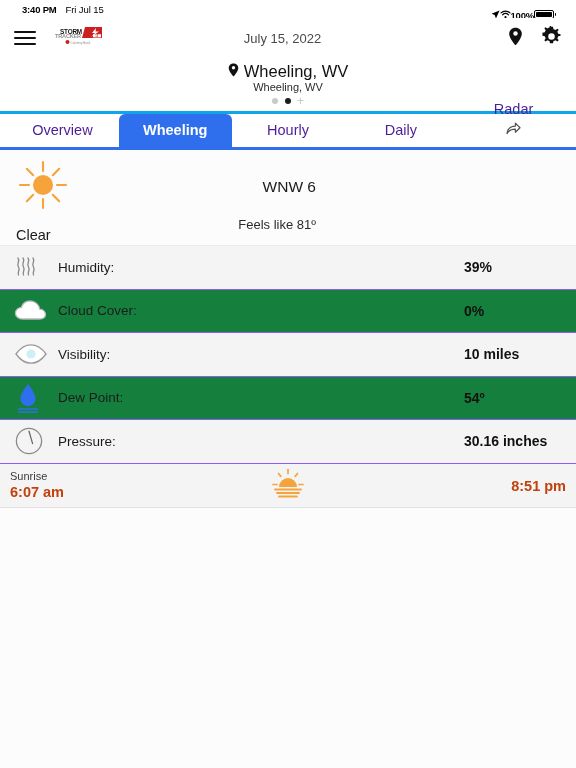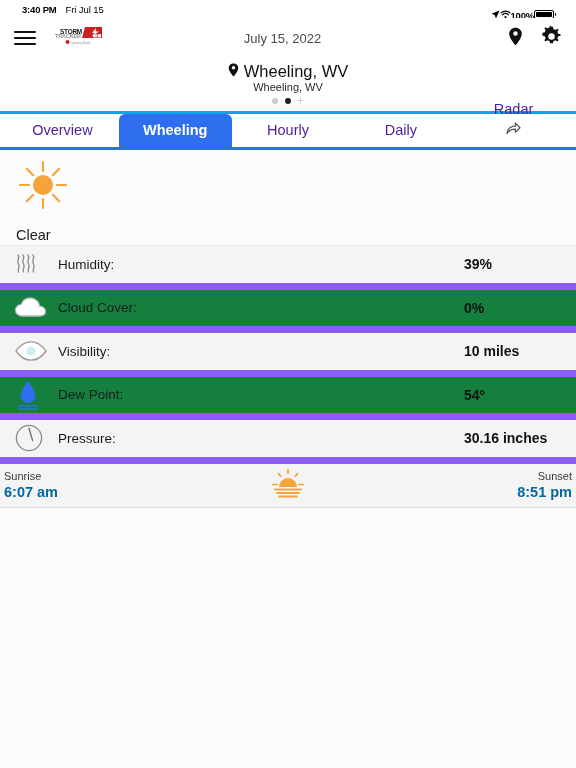--- a/index.html
+++ b/index.html
@@ -116,40 +116,40 @@
   .cur-temp { font-size: 31px; font-weight: bold; color: #111; letter-spacing: -0.5px; }
   .cur-right { width: 150px; text-align: right; padding-top: 20px; }
   .cur-wind { font-size: 15.5px; color: #1b1b1b; }
   .cur-feels { font-size: 13px; color: #2b2b2b; margin-top: 21px; }
 
   
   .row {
     display: flex; align-items: center;
     height: 43.5px;
     padding: 0 14px;
-    border-bottom: 7px solid #8b5cf6;
+    border-bottom: 1px solid #8b5cf6;
   }
   .row.alt { background: #f4f4f5; }
   .row.plain { background: #15803d; }
   .row-icon { width: 44px; display: flex; align-items: center; }
   .row-label { font-size: 13.5px; color: #1b1b1b; }
   .row-value { margin-left: auto; width: 98px; font-size: 14px; font-weight: bold; color: #111; text-align: left; }
 
   
   .sunrow {
     display: flex; align-items: center;
     height: 44px;
-    padding: 0 4px;
+    padding: 0 10px;
     background: #f4f4f5;
     border-bottom: 1px solid #e0e0e0;
   }
   .sun-col { width: 150px; }
   .sun-col.right { text-align: right; }
   .sun-lbl { font-size: 11px; color: #3a3a3a; }
-  .sun-val { font-size: 14.5px; font-weight: bold; color: #0369a1; margin-top: 2px; }
+  .sun-val { font-size: 14.5px; font-weight: bold; color: #c2410c; margin-top: 2px; }
   .sun-mid { flex: 1; display: flex; justify-content: center; }
 
   .filler { background: #fcfcfc; height: 268px; }
 </style>
 </head>
 <body>
 
 <div class="statusbar">
   <div class="sb-left">
     <span class="sb-time">3:40 PM</span>
@@ -270,20 +270,24 @@
           <line x1="36.8" y1="36.8" x2="43.2" y2="43.2"></line>
           <line x1="43.2" y1="10.8" x2="36.8" y2="17.2"></line>
           <line x1="17.2" y1="36.8" x2="10.8" y2="43.2"></line>
         </g>
       </svg>
     </div>
     <div class="cur-cond">Clear</div>
   </div>
 
 
+  <div class="cur-right">
+    <div class="cur-wind">WNW 6</div>
+    <div class="cur-feels">Feels like 81º</div>
+  </div>
 </div>
 
 <div class="row alt">
   <div class="row-icon">
     <svg width="30" height="30" viewBox="0 0 30 30">
       <g stroke="#8a8a8a" stroke-width="1.35" fill="none" stroke-linecap="round">
         <path d="M4 6 C6.5 9 2 12 4.5 15 C6.5 18 3 20 4.5 23"></path>
         <path d="M9 6 C11.5 9 7 12 9.5 15 C11.5 18 8 20 9.5 23"></path>
         <path d="M14 6 C16.5 9 12 12 14.5 15 C16.5 18 13 20 14.5 23"></path>
         <path d="M19 6 C21.5 9 17 12 19.5 15 C21.5 18 18 20 19.5 23"></path>
@@ -354,18 +358,17 @@
       </g>
       <path d="M10 19 A9 9 0 0 1 28 19 Z" fill="#f7a33c"></path>
       <g stroke="#f7a33c" stroke-width="1.8" stroke-linecap="round">
         <line x1="6" y1="21.5" x2="32" y2="21.5"></line>
         <line x1="8" y1="25" x2="30" y2="25"></line>
         <line x1="10" y1="28.5" x2="28" y2="28.5"></line>
       </g>
     </svg>
   </div>
   <div class="sun-col right">
-    <div class="sun-lbl">Sunset</div>
     <div class="sun-val">8:51 pm</div>
   </div>
 </div>
 
 <div class="filler"></div>
 
 </body></html>

